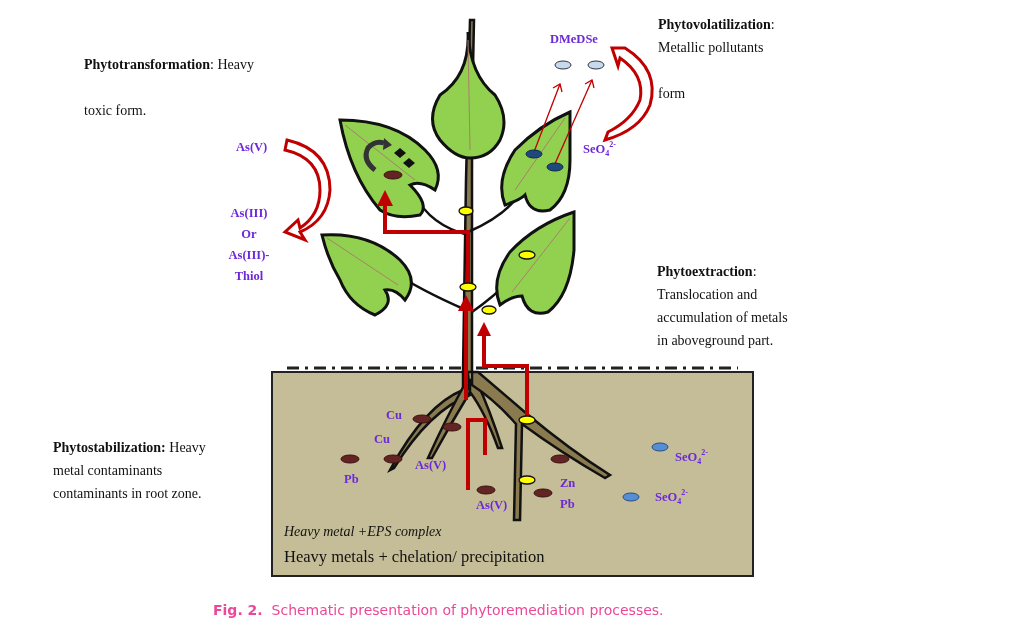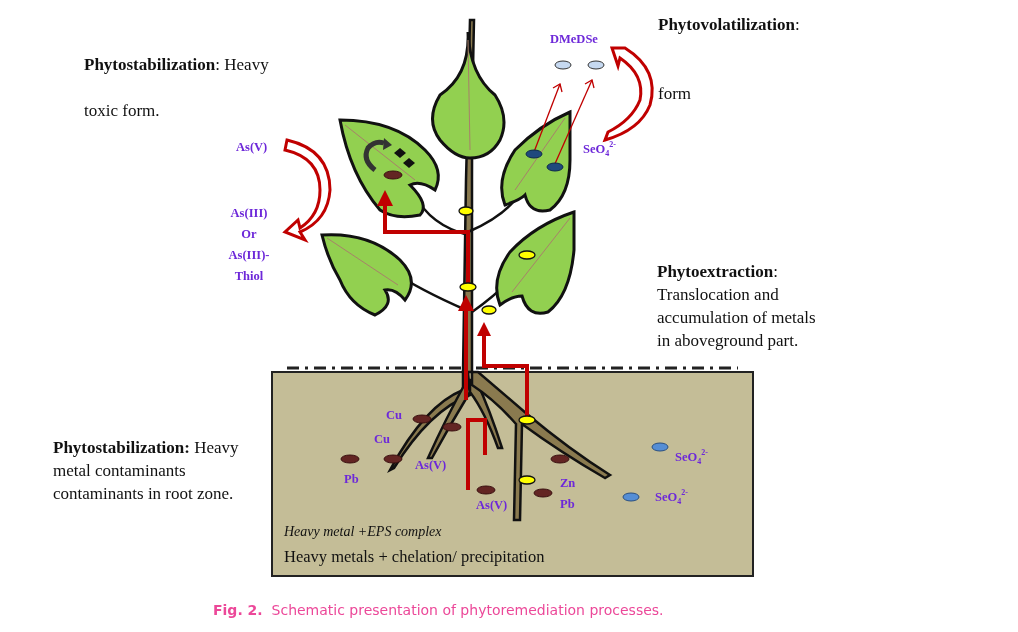--- a/index.html
+++ b/index.html
@@ -1,17 +1,17 @@
 <!DOCTYPE html>
 <html><head>
 <meta charset="utf-8">
 <style>
   html,body{margin:0;padding:0;background:#fff;}
   body{width:1018px;height:632px;position:relative;overflow:hidden;font-family:"Liberation Serif",serif;}
-  .serif{font-family:"Liberation Serif",serif;color:#111;font-size:17px;line-height:23px;}
+  .serif{font-family:"Liberation Serif",serif;color:#111;font-size:14px;line-height:23px;}
   .sans{font-family:Liberation Serif, serif;font-weight:bold;color:#6d28d9;font-size:12.5px;}
   .abs{position:absolute;}
   svg{position:absolute;left:0;top:0;}
   b{font-weight:bold;}
   .caption{font-family:"DejaVu Sans",sans-serif;font-size:14px;color:#ec4899;}
   .sub{font-size:8px;vertical-align:-3px;}
   .sup{font-size:8px;vertical-align:6px;}
 </style>
 </head>
 <body>
@@ -114,28 +114,28 @@
     <ellipse cx="563" cy="65" rx="8" ry="4"></ellipse>
     <ellipse cx="596" cy="65" rx="8" ry="4"></ellipse>
   </g>
   <g fill="#558ed5" stroke="#2a4f80" stroke-width="1">
     <ellipse cx="660" cy="447" rx="8" ry="4"></ellipse>
     <ellipse cx="631" cy="497" rx="8" ry="4"></ellipse>
   </g>
 </svg>
 
 <div class="abs serif" style="left:84px;top:53px;width:260px;">
-  <b>Phytostabilization</b><span>: </span><span>Heavy</span><br>
+  <b>Phytotransformation</b><span>: </span><span>Heavy</span><br>
   <br>
   <span>toxic form.</span>
 </div>
 
 <div class="abs serif" style="left:658px;top:13px;width:220px;">
   <b>Phytovolatilization</b><span>:</span><br>
-  <br>
+  <span>Metallic pollutants</span><br>
   <br>
   <span>form</span>
 </div>
 
 <div class="abs serif" style="left:657px;top:228px;width:220px;margin-top:32px;">
   <b>Phytoextraction</b><span>:</span><br>
   <span>Translocation and</span><br>
   <span>accumulation of metals</span><br>
   <span>in aboveground part.</span>
 </div>

